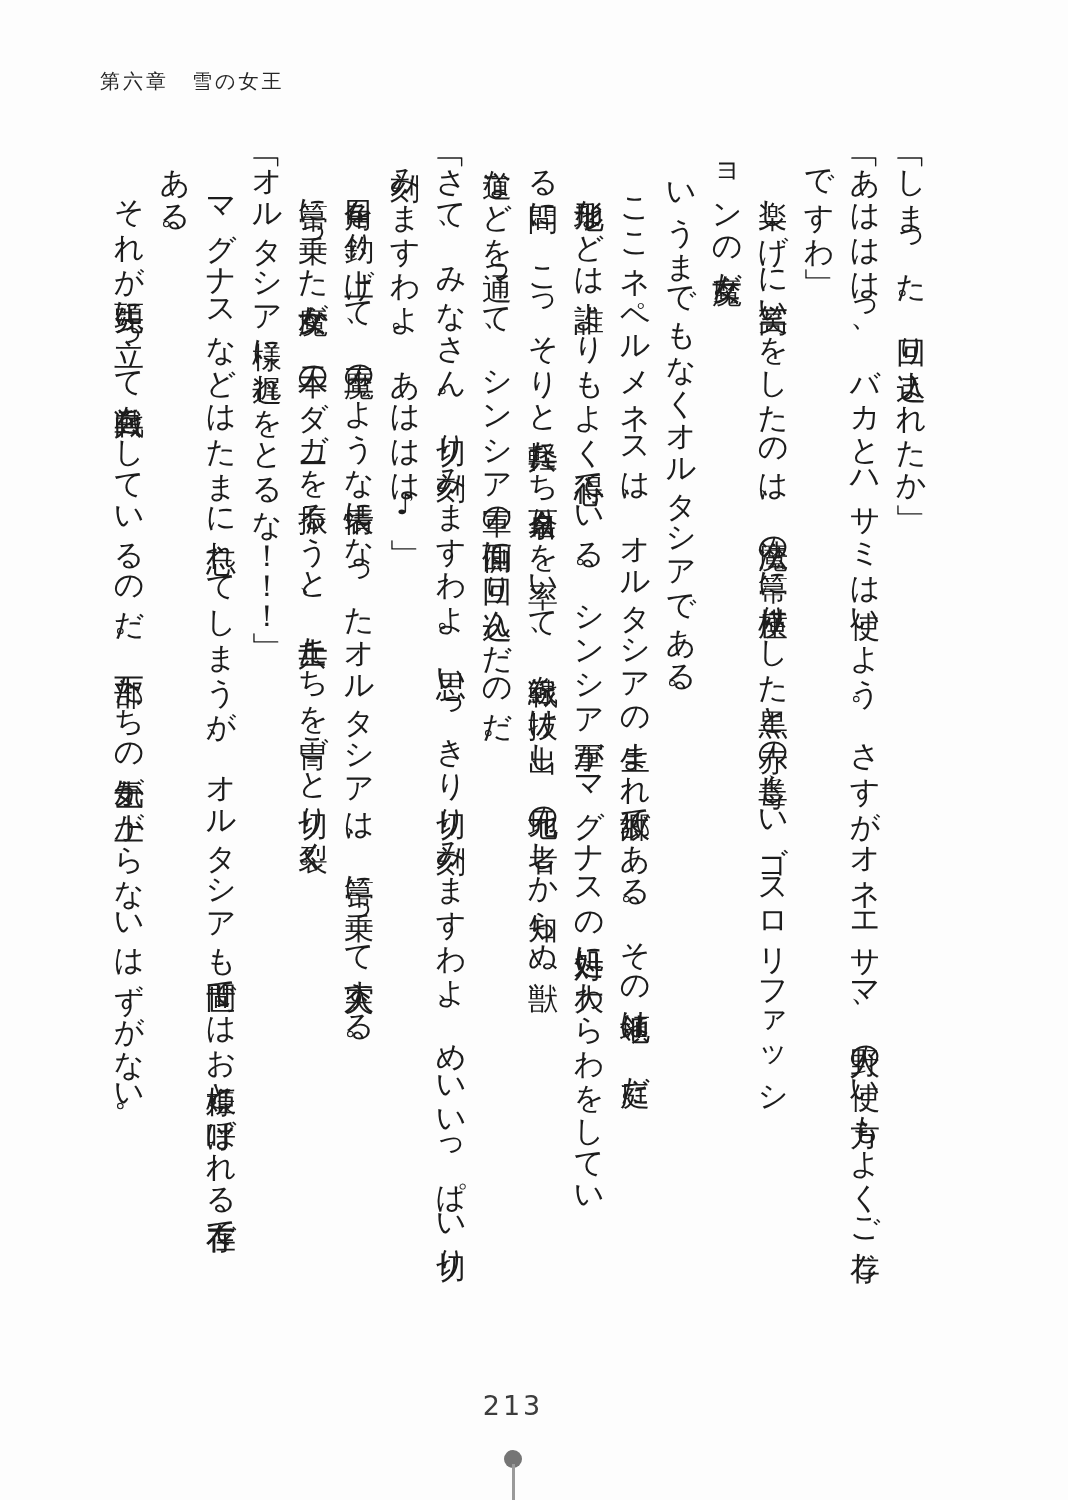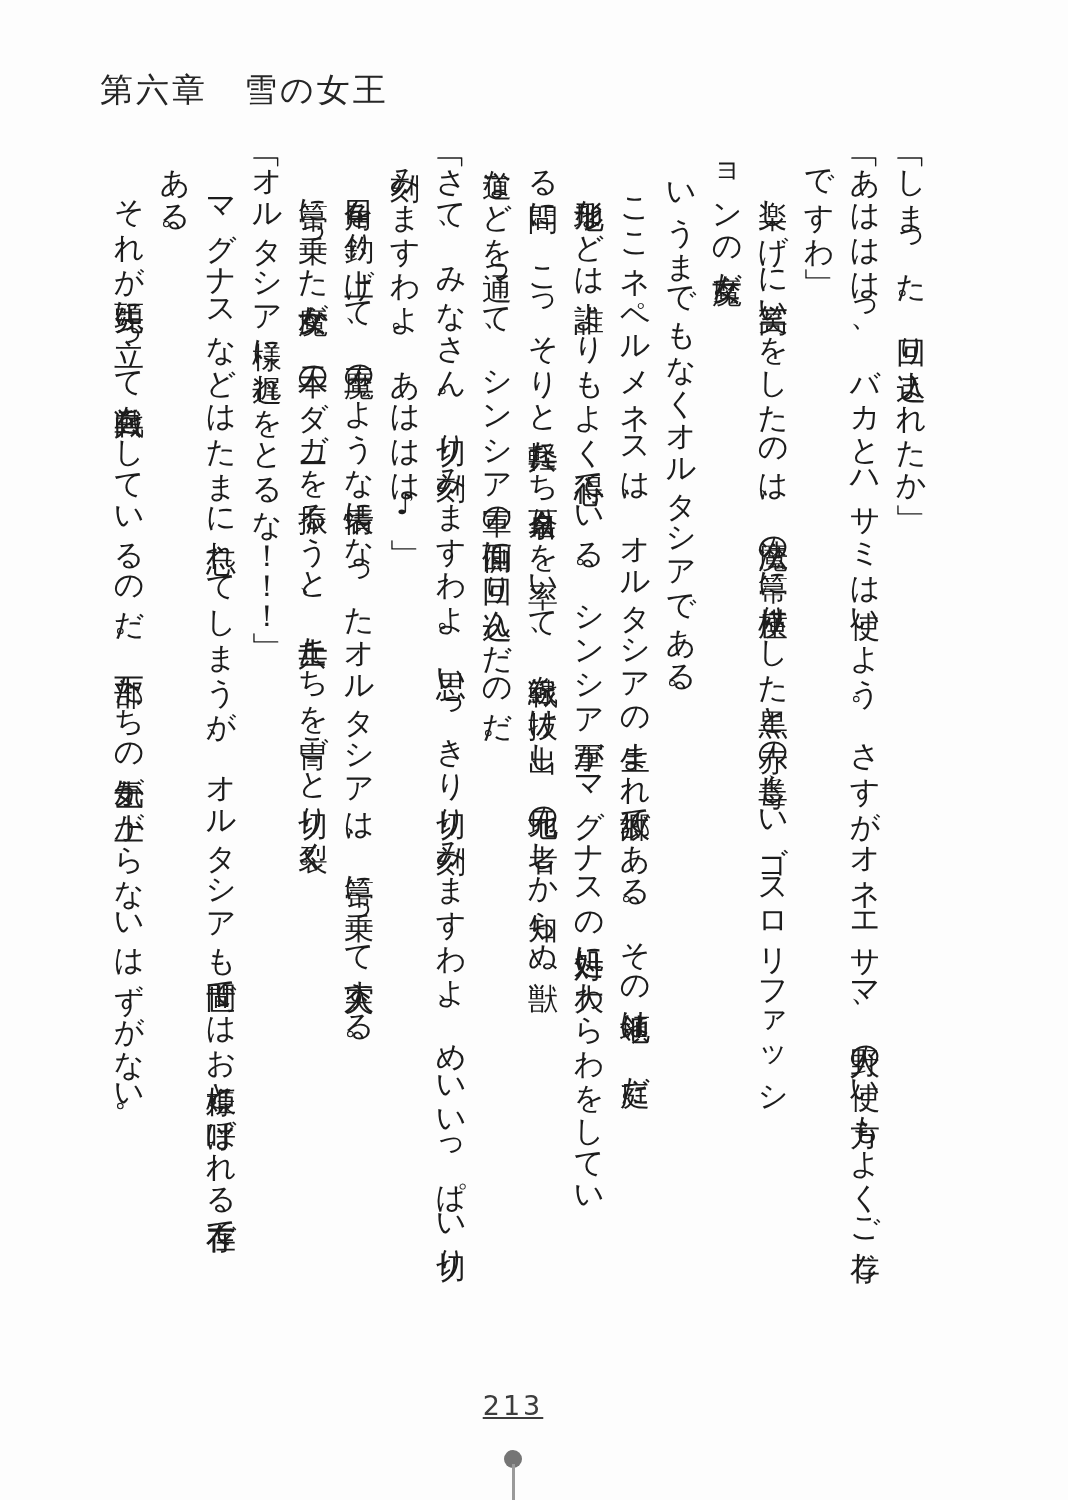--- a/index.html
+++ b/index.html
@@ -13,21 +13,21 @@
     height: 1500px;
     background: #fdfdfd;
     overflow: hidden;
     font-family: "DejaVu Serif", "Liberation Serif", serif;
     color: #1f1f1f;
   }
   .chapter-header {
     position: absolute;
     top: 68px;
     left: 100px;
-    font-size: 33px;
+    font-size: 20px;
     letter-spacing: 3px;
     color: #262626;
     white-space: pre;
   }
   .text-block {
     position: absolute;
     top: 148px;
     right: 134px;
     height: 1242px;
     writing-mode: vertical-rl;
@@ -43,21 +43,20 @@
   .page-number {
     position: absolute;
     top: 1390px;
     left: 458px;
     width: 110px;
     text-align: center;
     font-size: 27px;
     letter-spacing: 3px;
     color: #3d3d3d;
     font-family: "DejaVu Sans", "Liberation Sans", sans-serif;
-    text-decoration: underline;
   }
   .marker-dot {
     position: absolute;
     top: 1450px;
     left: 504px;
     width: 18px;
     height: 18px;
     border-radius: 50%;
     background: #757575;
   }

